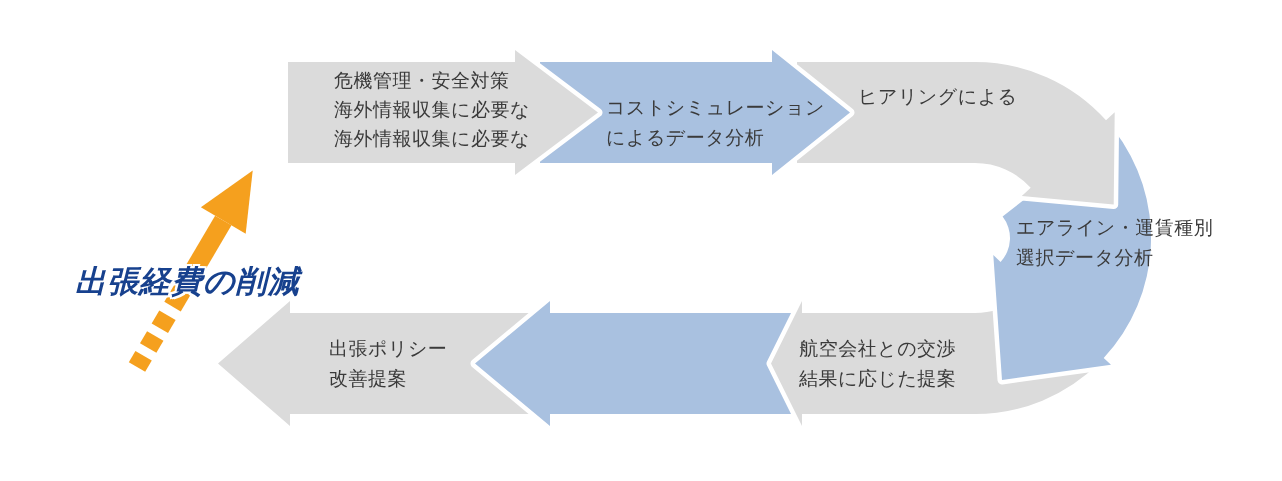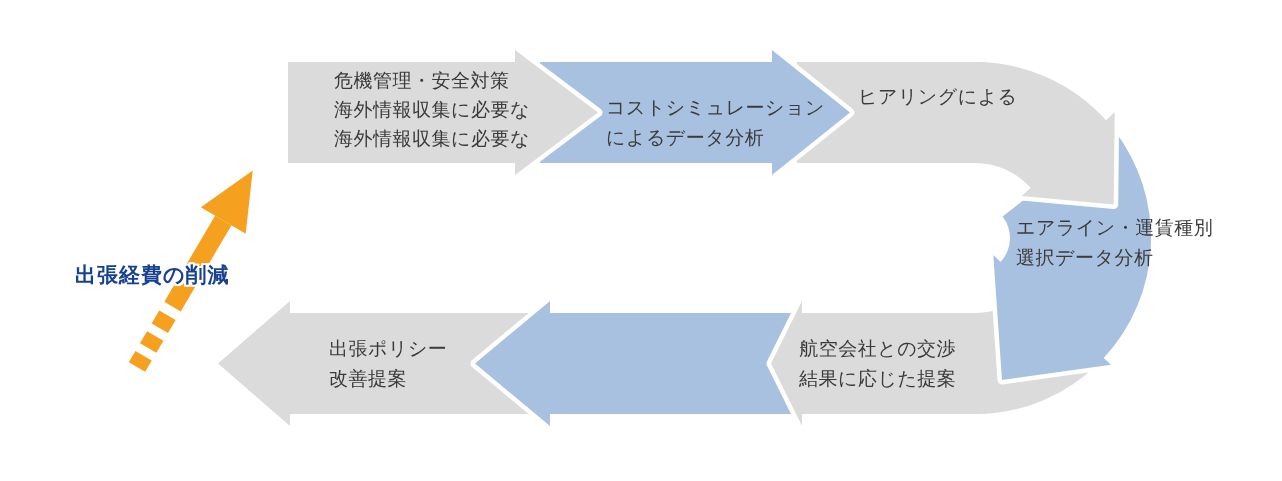--- a/index.html
+++ b/index.html
@@ -26,28 +26,29 @@
     font-size:19px;
     line-height:30px;
     letter-spacing:0.5px;
     white-space:nowrap;
   }
   .step-text span{display:block;}
   .step-text.three{line-height:29px;}
   .result-text{
     position:absolute;
     left:75px;top:261px;
-    font-size:21px;
+    font-size:31px;
     font-weight:bold;
     letter-spacing:1px;
     color:var(--result,#17418e);
     white-space:nowrap;
     text-shadow:
       2px 0 0 #fff,-2px 0 0 #fff,0 2px 0 #fff,0 -2px 0 #fff,
       2px 2px 0 #fff,-2px -2px 0 #fff,2px -2px 0 #fff,-2px 2px 0 #fff;
+    font-style: italic;
   }
 </style>
 </head>
 <body>
 
 <div id="stage">
 
   <svg id="shapes" viewBox="0 0 1282 481">
 
     <path class="arrow gray" d="M570,313 L290,313 L290,301 L218,363.5 L290,426 L290,414 L570,414 Z"></path>

